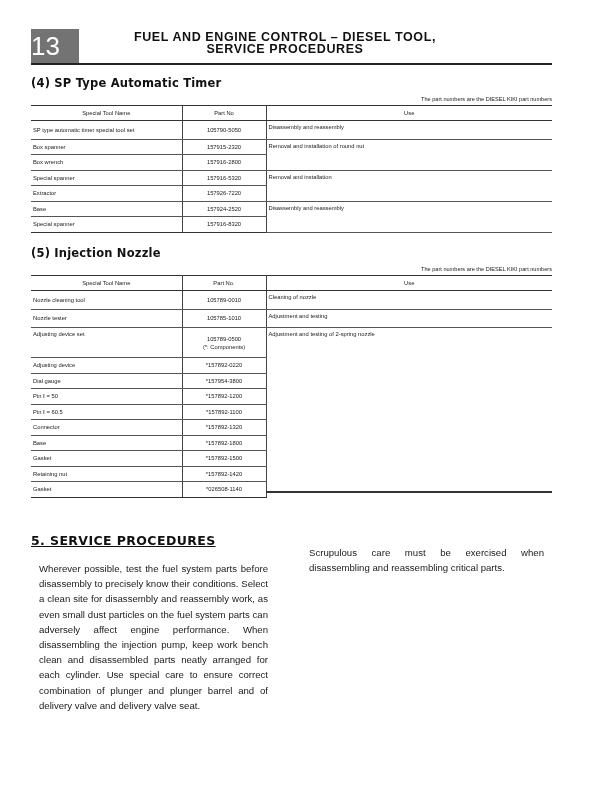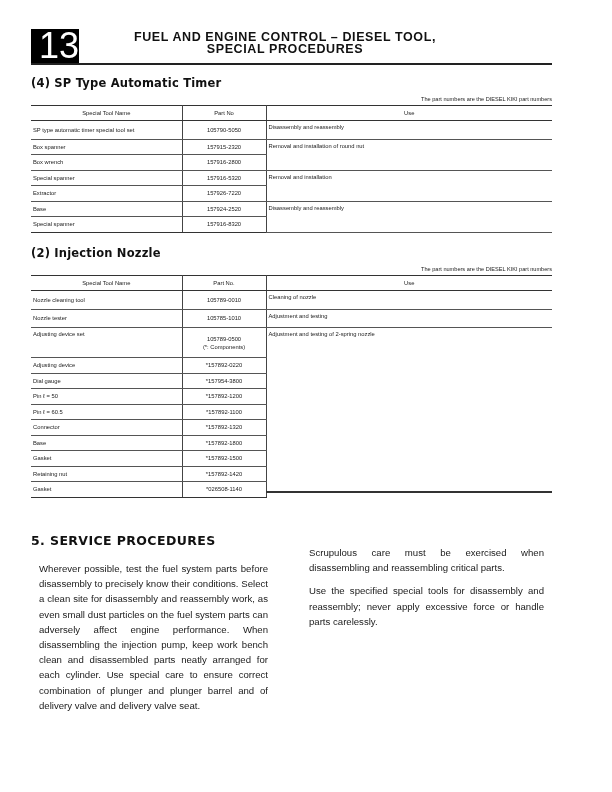--- a/index.html
+++ b/index.html
@@ -1,42 +1,42 @@
 <!DOCTYPE html>
 <html><head>
 <meta charset="utf-8">
 <style>
   html, body { margin: 0; padding: 0; background: #ffffff; }
   body { width: 612px; height: 792px; position: relative; overflow: hidden; font-family: "Liberation Sans", sans-serif; color: #111; }
-  .chapter-box { position: absolute; left: 31px; top: 29px; width: 48px; height: 34px; background: #000000; color: #fff; font-size: 36px; line-height: 34px; text-align: right; font-family: "Liberation Sans", sans-serif; }
+  .chapter-box { position: absolute; left: 31px; top: 29px; width: 48px; height: 34px; background: #737373; color: #fff; font-size: 26px; line-height: 34px; text-align: left; font-family: "Liberation Sans", sans-serif; }
   .header-title { position: absolute; left: 100px; top: 31px; width: 370px; text-align: center; font-weight: bold; font-size: 12.5px; line-height: 12px; letter-spacing: 0.6px; }
   .header-rule { position: absolute; left: 31px; top: 63px; width: 521px; height: 2px; background: #222; }
   .section-title { position: absolute; left: 31px; font-weight: bold; font-size: 11.5px; font-family: "DejaVu Sans", sans-serif; letter-spacing: 0.2px; }
   .note { position: absolute; right: 60px; font-size: 5.6px; color: #222; }
   table.tools { position: absolute; left: 31px; width: 521px; border-collapse: collapse; font-size: 5.8px; color: #222; table-layout: fixed; }
   table.tools th { font-weight: normal; height: 14px; border-top: 1.5px solid #333; border-bottom: 1.2px solid #333; padding: 0; text-align: center; }
   table.tools td { border-bottom: 1px solid #555; padding: 0 2px; vertical-align: middle; height: 14.5px; }
   table.tools td.pn { text-align: center; }
   table.tools td.use { vertical-align: top; padding-top: 3px; }
   table.tools .col-name { border-right: 1px solid #444; }
   table.tools .col-pn { border-right: 1px solid #444; }
   table.tools tr:last-child td { border-bottom: 1.5px solid #333; }
   table.tools td.use-empty { border-bottom: none; }
-  .proc-title { position: absolute; left: 31px; top: 533px; font-weight: bold; font-size: 12.5px; font-family: "DejaVu Sans", sans-serif; letter-spacing: 0.4px; }
+  .proc-title { position: absolute; left: 31px; top: 533px; font-weight: bold; font-size: 12.5px; font-family: "DejaVu Sans", sans-serif; letter-spacing: 0.4px; text-decoration: underline; }
   .proc-col { position: absolute; font-size: 9.6px; line-height: 15.2px; color: #1a1a1a; text-align: justify; }
   .proc-col p { margin: 8px; }
   .page-num { position: absolute; left: 29px; top: 757px; font-size: 8.5px; color: #222; margin-top: 40px; }
 </style>
 </head>
 <body>
 
 <div class="chapter-box">13</div>
 <div class="header-title">
   <div>FUEL AND ENGINE CONTROL – DIESEL TOOL,</div>
-  <div>SPECIAL PROCEDURES</div>
+  <div>SERVICE PROCEDURES</div>
 </div>
 <div class="header-rule"></div>
 
 <div class="section-title" style="top:76px;">(4) SP Type Automatic Timer</div>
 <div class="note" style="top:96px;">The part numbers are the DIESEL KIKI part numbers</div>
 <table class="tools" style="top:105px;">
   <colgroup>
       <col style="width:151px">
       <col style="width:84px">
       <col style="width:286px">
@@ -77,21 +77,21 @@
       <td class="col-pn pn">157924-2520</td>
       <td class="use" rowspan="2">Disassembly and reassembly</td>
     </tr>
     <tr>
       <td class="col-name">Special spanner</td>
       <td class="col-pn pn">157916-8320</td>
     </tr>
   </tbody>
 </table>
 
-<div class="section-title" style="top:246px;">(2) Injection Nozzle</div>
+<div class="section-title" style="top:246px;">(5) Injection Nozzle</div>
 <div class="note" style="top:266px;">The part numbers are the DIESEL KIKI part numbers</div>
 <table class="tools" style="top:275px;">
   <colgroup>
       <col style="width:151px">
       <col style="width:84px">
       <col style="width:286px">
     </colgroup>
   <thead>
     <tr>
       <th class="col-name">Special Tool Name</th>
@@ -157,16 +157,15 @@
   </tbody>
 </table>
 <div style="position:absolute;left:266px;top:491px;width:286px;height:1.5px;background:#333;"></div>
 
 <div class="proc-title">5. SERVICE PROCEDURES</div>
 <div class="proc-col" style="left:31px;top:553px;width:245px;">
   <p>Wherever possible, test the fuel system parts before disassembly to precisely know their conditions. Select a clean site for disassembly and reassembly work, as even small dust particles on the fuel system parts can adversely affect engine performance. When disassembling the injection pump, keep work bench clean and disassembled parts neatly arranged for each cylinder. Use special care to ensure correct combination of plunger and plunger barrel and of delivery valve and delivery valve seat.</p>
 </div>
 <div class="proc-col" style="left:301px;top:537px;width:251px;">
   <p>Scrupulous care must be exercised when disassembling and reassembling critical parts.</p>
-  <p>Use the specified special tools for disassembly and reassembly; never apply excessive force or handle parts carelessly.</p>
 </div>
 
 <div class="page-num">13-30</div>
 
 </body></html>

